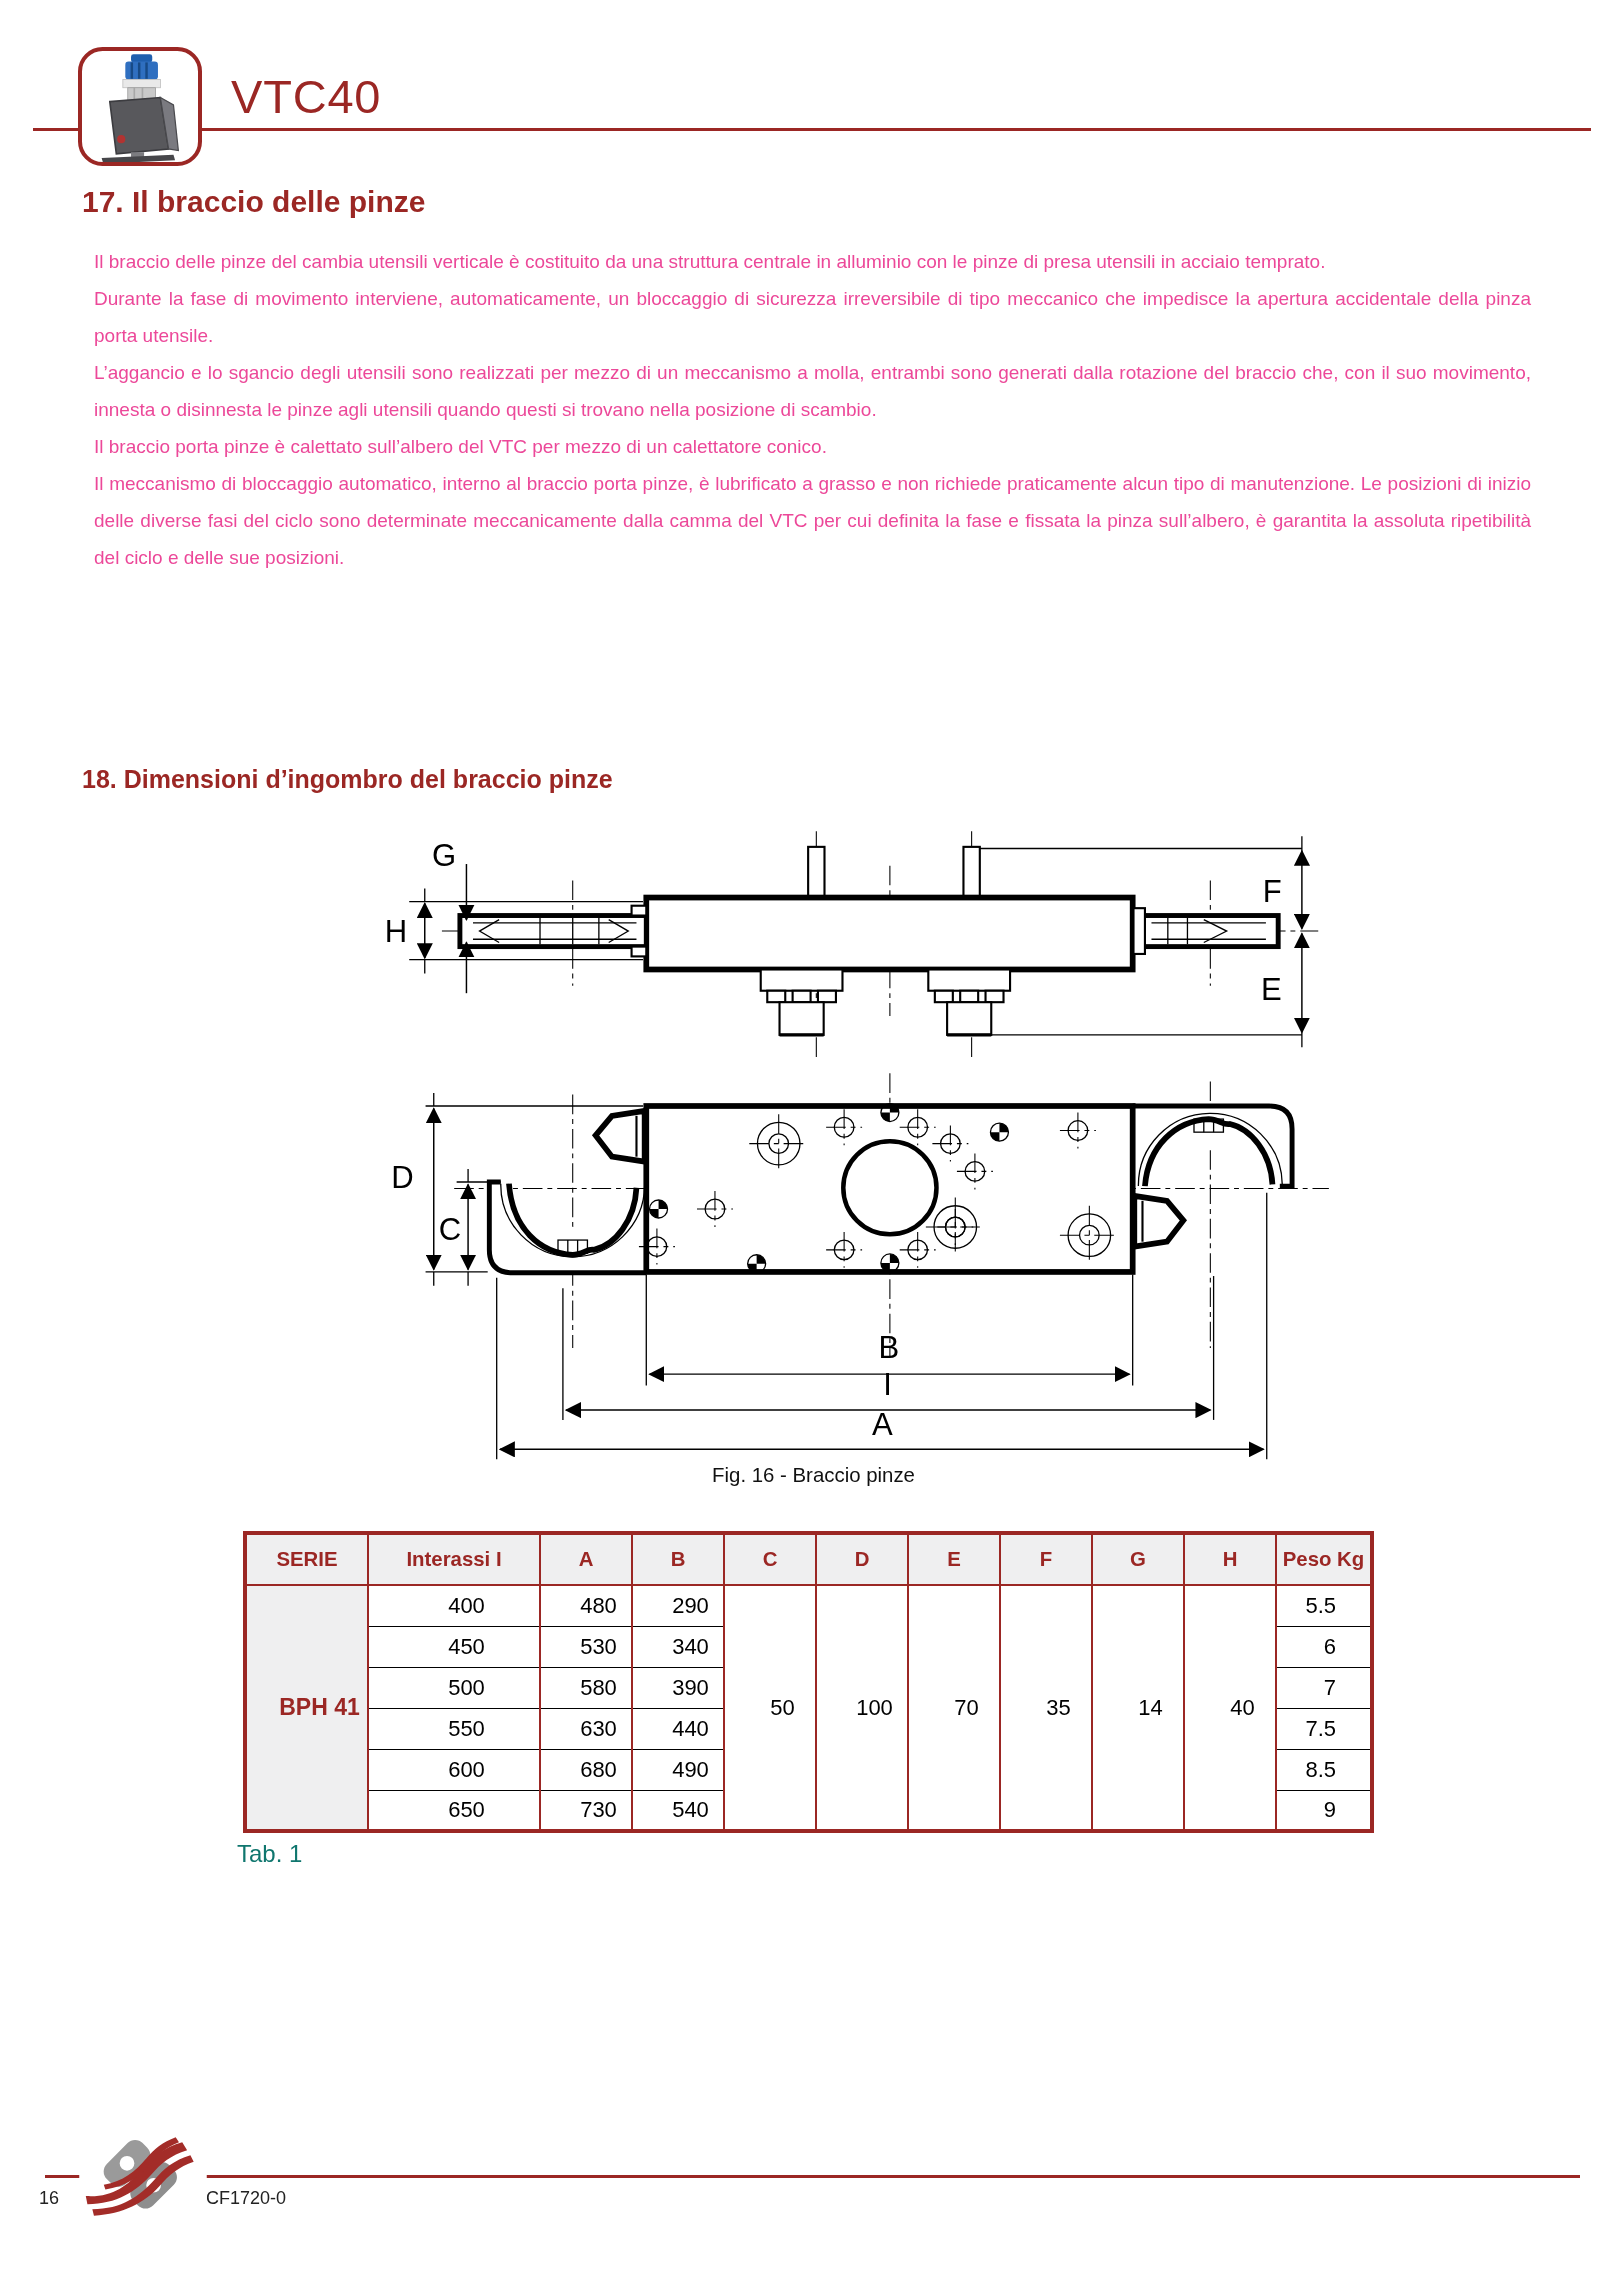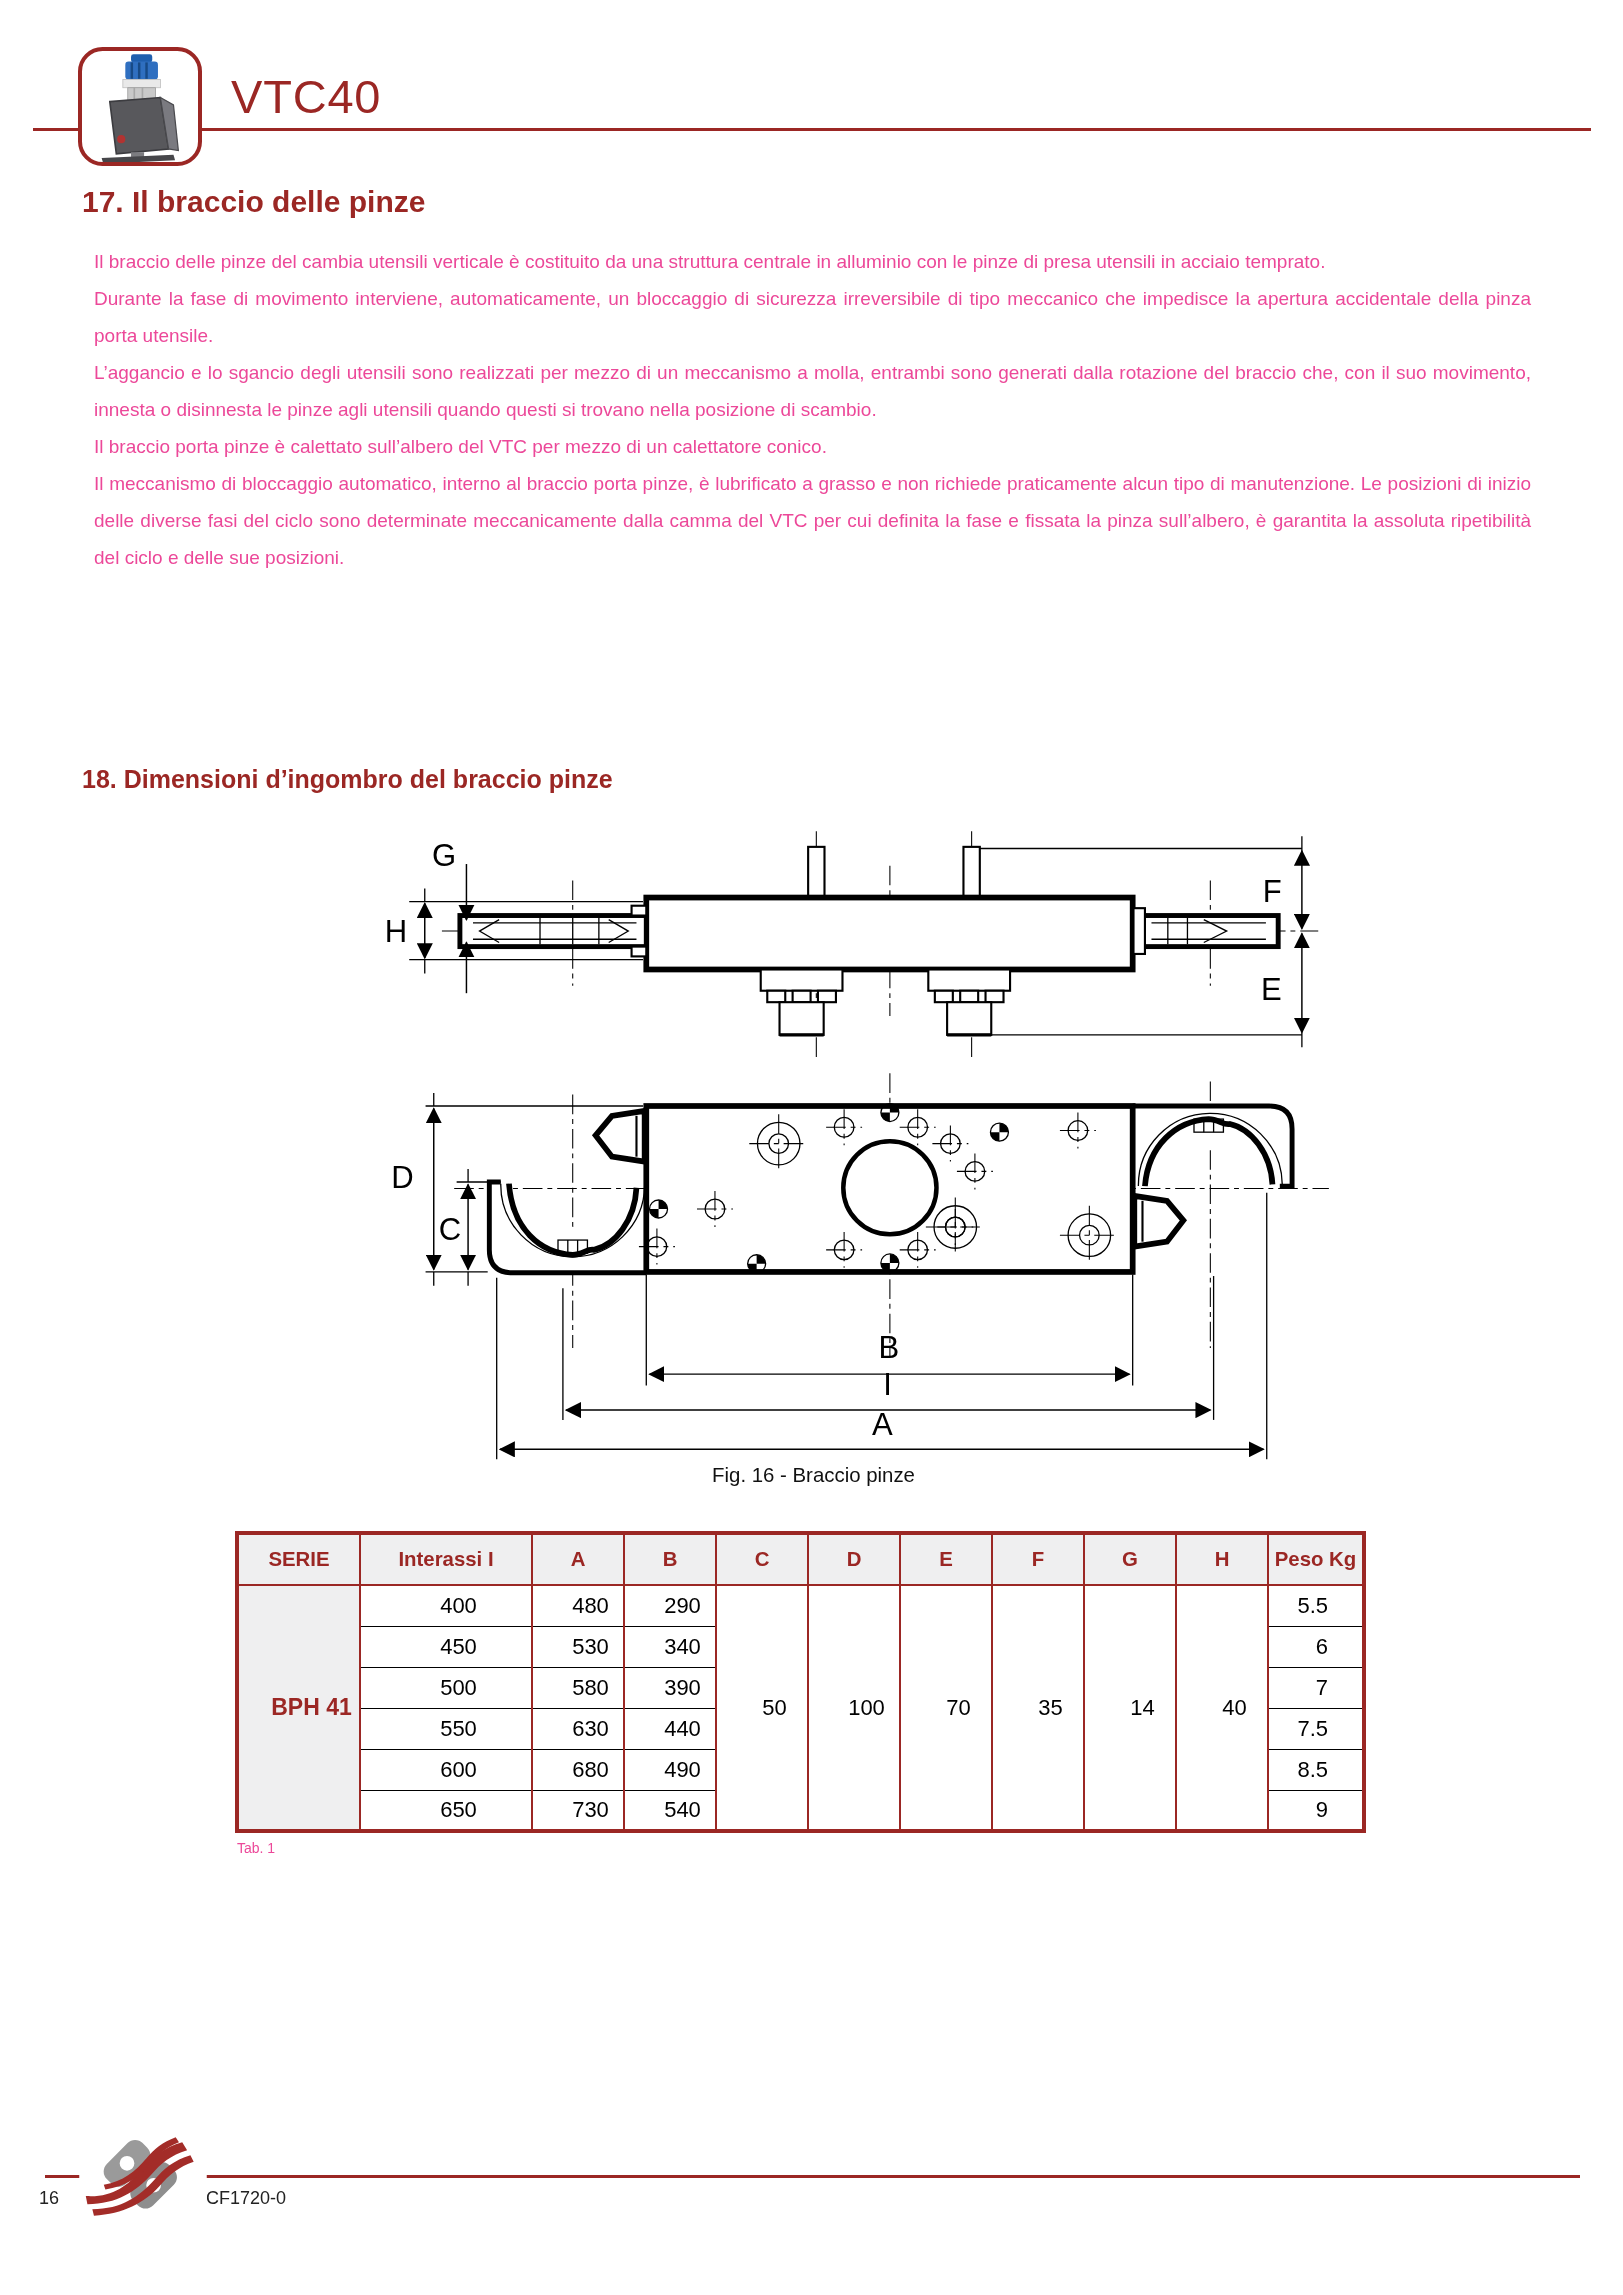--- a/index.html
+++ b/index.html
@@ -43,32 +43,32 @@
   .cl{ stroke:#000; stroke-width:1.3; fill:none; stroke-dasharray:24 6 6 6; }
   .dim{ stroke:#000; stroke-width:1.8; fill:none; }
   .dimlabel{ font-family:"Liberation Sans",sans-serif; font-size:38px; fill:#000; }
   .fig-caption{
     left:327px; top:1464px; width:973px; text-align:center; font-size:20.4px; color:#111;
   }
 
   
   .dim-table{ left:235px; top:1531px; }
   table{ border-collapse:collapse; table-layout:fixed; background:#fff;
-         border:4.1px solid var(--accent); }
+         border:4.1px solid var(--accent);margin-left:8px; }
   th{
     height:52px; background:var(--hdrbg); color:var(--accent);
     border:2.5px solid var(--accent); font-size:20.4px; font-weight:bold;
   }
   td{ height:41px; font-size:22px; text-align:center; color:#000;
       border-left:2.5px solid var(--accent); border-right:2.5px solid var(--accent);padding-left:25px; }
   td.rowsep{ border-bottom:1.6px solid #000; }
   tr:last-child td{ border-bottom:none; }
   td.serie{ background:var(--hdrbg); color:var(--accent); font-weight:bold; font-size:23px; }
   td.peso{ text-align:right; padding-right:34px; }
-  .tab-caption{ left:237px; top:1840px; font-size:14px; color:#ec4899; }
+  .tab-caption{ left:237px; top:1840px; font-size:24px; color:#0f766e; }
 
   
   .footer-rule{ left:45px; top:2175px; width:1535px; height:3.3px; background:var(--accent); }
   .footer-logo{ left:79px; top:2134px; width:128px; height:85px; z-index:2; }
   .page-num{ left:39px; top:2188px; font-size:18px; color:#222;text-align:center; }
   .doc-code{ left:206px; top:2188px; font-size:18px; color:#222; }
 </style>
 </head>
 <body>
 

